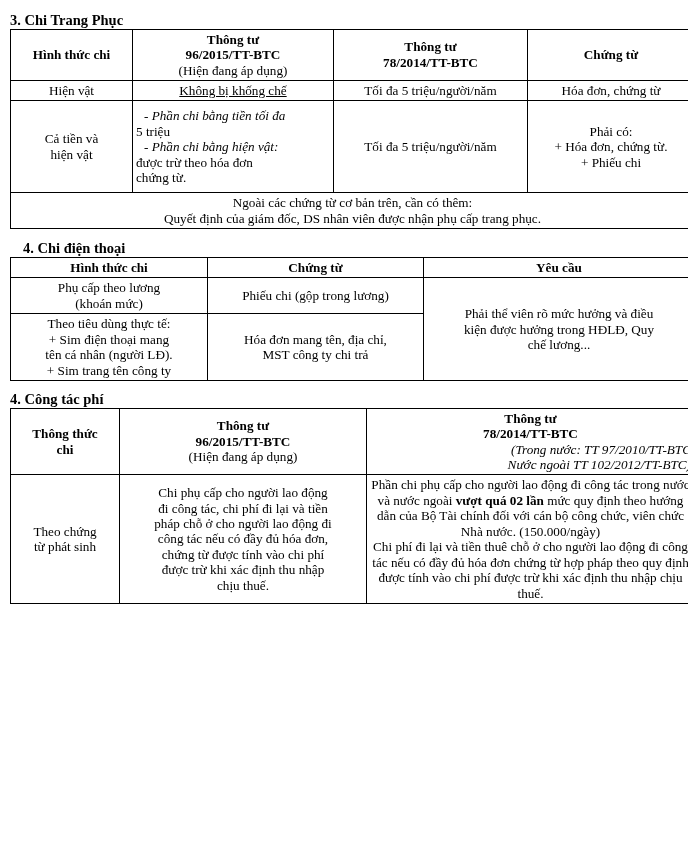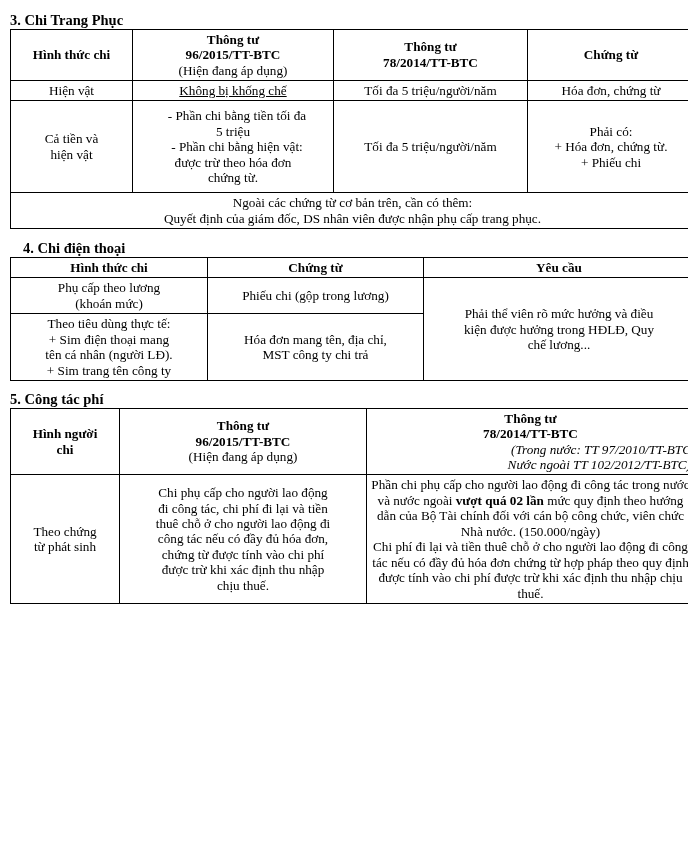--- a/index.html
+++ b/index.html
@@ -60,26 +60,27 @@
   .cell-lines > span { display: block; }
   .bold { font-weight: bold; margin-top: 18px; }
   .bold-underline { font-weight: bold; text-decoration: underline; margin-top: 8px; }
   .italic { font-style: italic; text-align: right; }
 
   .bullet-block {
     text-align: center;
   }
   .bullet-block .bullet-item {
     display: block;
-    text-align: center;
+    text-align: left;
   }
   .bullet-line-left {
     display: block;
-    text-align: center;
+    text-align: left;
     padding-left: 8px;
+    font-style: italic;
   }
   .just-block { text-align: center; }
 
   
   .t1 col.c1 { width: 122px; }
   .t1 col.c2 { width: 201px; }
   .t1 col.c3 { width: 194px; }
   .t1 col.c4 { width: 167px; }
 
   .t2 col.c1 { width: 197px; }
@@ -193,32 +194,32 @@
           <span>+ Sim trang tên công ty</span>
         </td>
         <td class="cell-lines pad-cell">
           <span>Hóa đơn mang tên, địa chỉ,</span>
           <span>MST công ty chi trả</span>
         </td>
       </tr>
     </tbody>
   </table>
 
-  <div class="section-heading h-5">5. Công tác phí</div>
+  <div class="section-heading h-5">4. Công tác phí</div>
 
   <table class="doc-table t3">
     <colgroup>
       <col class="c1">
         <col class="c2">
         <col class="c3">
     </colgroup>
     <thead>
       <tr>
         <th class="cell-lines pad-cell">
-          <span>Hình người</span>
+          <span>Thông thức</span>
           <span>chi</span>
         </th>
         <th class="cell-lines pad-cell">
           <span>Thông tư</span>
           <span>96/2015/TT-BTC</span>
           <span style="font-weight:normal">(Hiện đang áp dụng)</span>
         </th>
         <th class="cell-lines pad-cell">
           <span>Thông tư</span>
           <span>78/2014/TT-BTC</span>
@@ -229,21 +230,21 @@
     </thead>
     <tbody>
       <tr>
         <td class="cell-lines pad-cell">
           <span>Theo chứng</span>
           <span>từ phát sinh</span>
         </td>
         <td class="cell-lines pad-cell">
           <span>Chi phụ cấp cho người lao động</span>
           <span>đi công tác, chi phí đi lại và tiền</span>
-          <span>thuê chỗ ở cho người lao động đi</span>
+          <span>pháp chỗ ở cho người lao động đi</span>
           <span>công tác nếu có đầy đủ hóa đơn,</span>
           <span>chứng từ được tính vào chi phí</span>
           <span>được trừ khi xác định thu nhập</span>
           <span>chịu thuế.</span>
         </td>
         <td class="just-block pad-cell">
           <span><span>Phần chi phụ cấp cho người lao động đi công tác trong nước và nước ngoài </span><span class="bold">vượt quá 02 lần</span><span> mức quy định theo hướng dẫn của Bộ Tài chính đối với cán bộ công chức, viên chức Nhà nước. (150.000/ngày)</span></span>
           <span style="display:block">Chi phí đi lại và tiền thuê chỗ ở cho người lao động đi công tác nếu có đầy đủ hóa đơn chứng từ hợp pháp theo quy định được tính vào chi phí được trừ khi xác định thu nhập chịu thuế.</span>
         </td>
       </tr>

